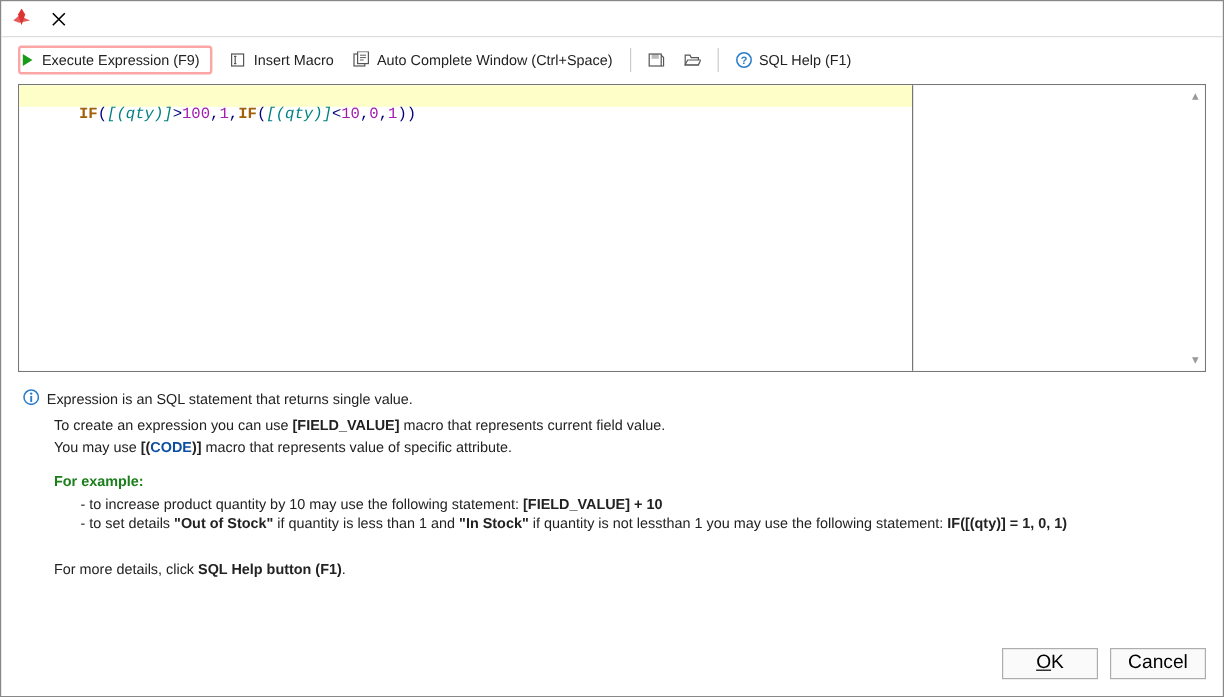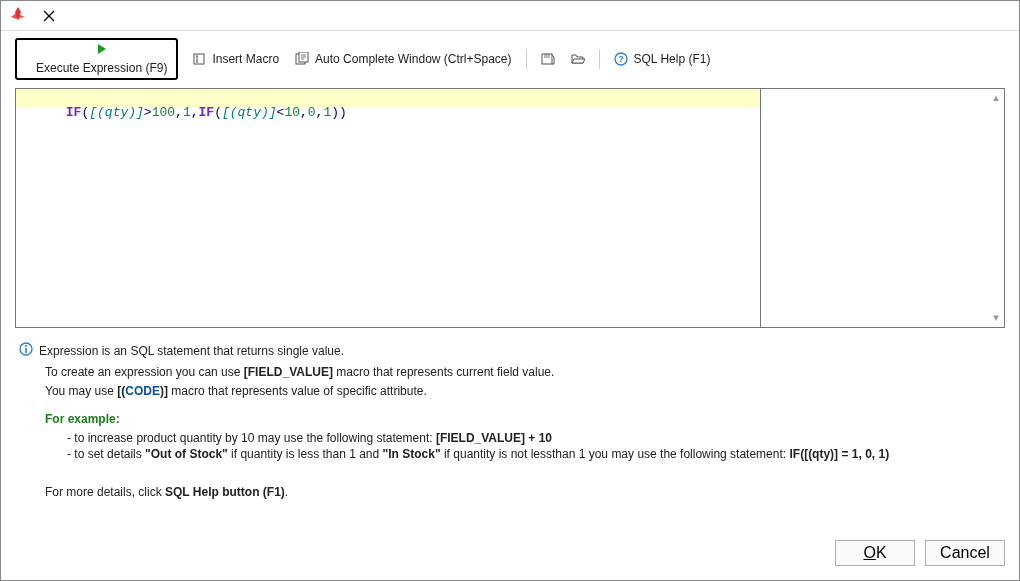--- a/index.html
+++ b/index.html
@@ -47,25 +47,24 @@
     gap: 6px;
     padding: 4px 8px;
     background: #fff;
     color: #222;
     font-size: 12px;
     cursor: pointer;
     border: none;
   }
   .tool-btn .icon { display: inline-flex; align-items: center; justify-content: center; }
   .tool-highlight {
-    border: 2px solid #000000;
+    border: 2px solid #fca5a5;
     border-radius: 3px;
-    padding: 3px 9px 3px 19px;
+    padding: 3px 9px 3px 0;
     margin-right: 6px;
-    flex-direction: column;
   }
   .tool-sep {
     width: 1px;
     height: 20px;
     background: #ccc;
     margin: 0 6px;
   }
 
   
   .editor-wrap {
@@ -89,24 +88,24 @@
     position: absolute;
     top: 0; left: 0;
   }
   .code {
     position: absolute;
     top: 1px; left: 3px;
     font-family: "Courier New", monospace;
     font-size: 13px;
     white-space: pre;
   }
-  .kw { color: #6d28d9; font-weight: bold; }
+  .kw { color: #a16207; font-weight: bold; }
   .op { color: #000080; }
   .macro { color: #008080; font-style: italic; }
-  .num { color: #15803d; }
+  .num { color: #a21caf; }
   .editor-right {
     width: 244px;
     border-left: 1px solid #767676;
     background: #fff;
   }
   .scroll-stub {
     position: absolute;
     right: 2px; top: 2px;
     width: 12px; height: 14px;
     color: #999;

